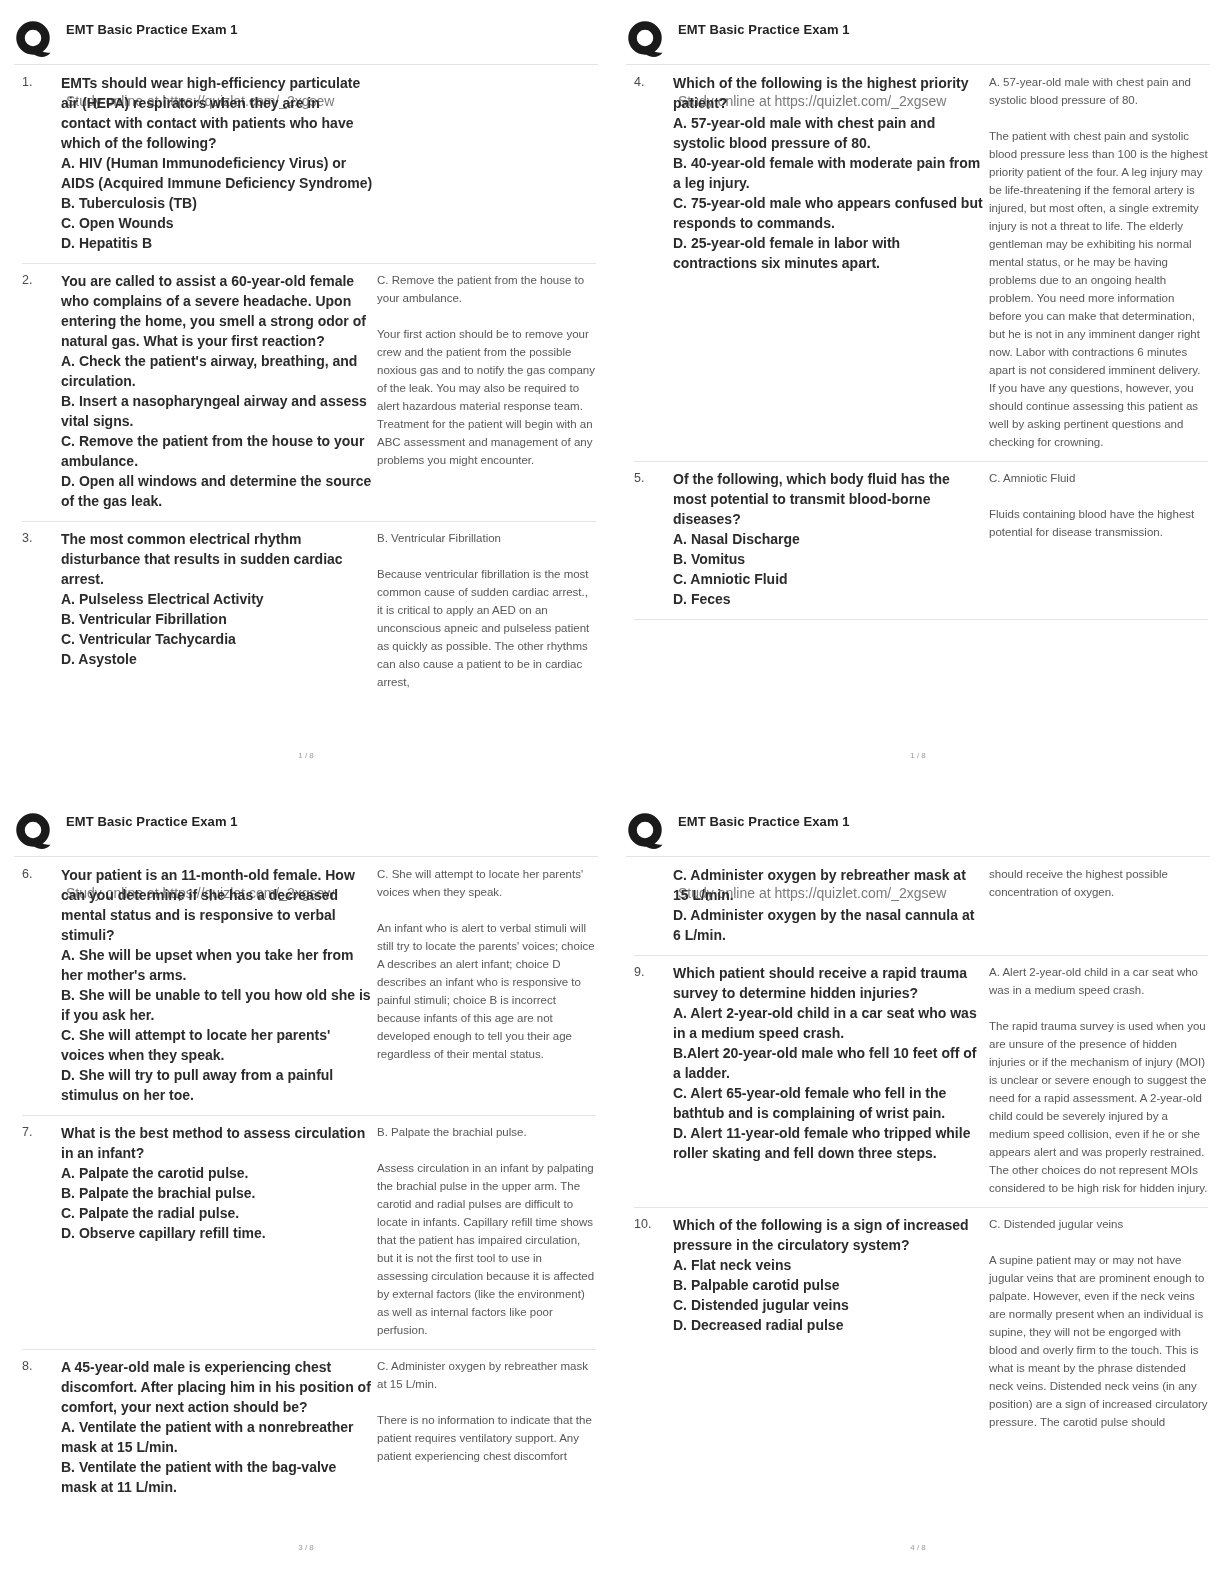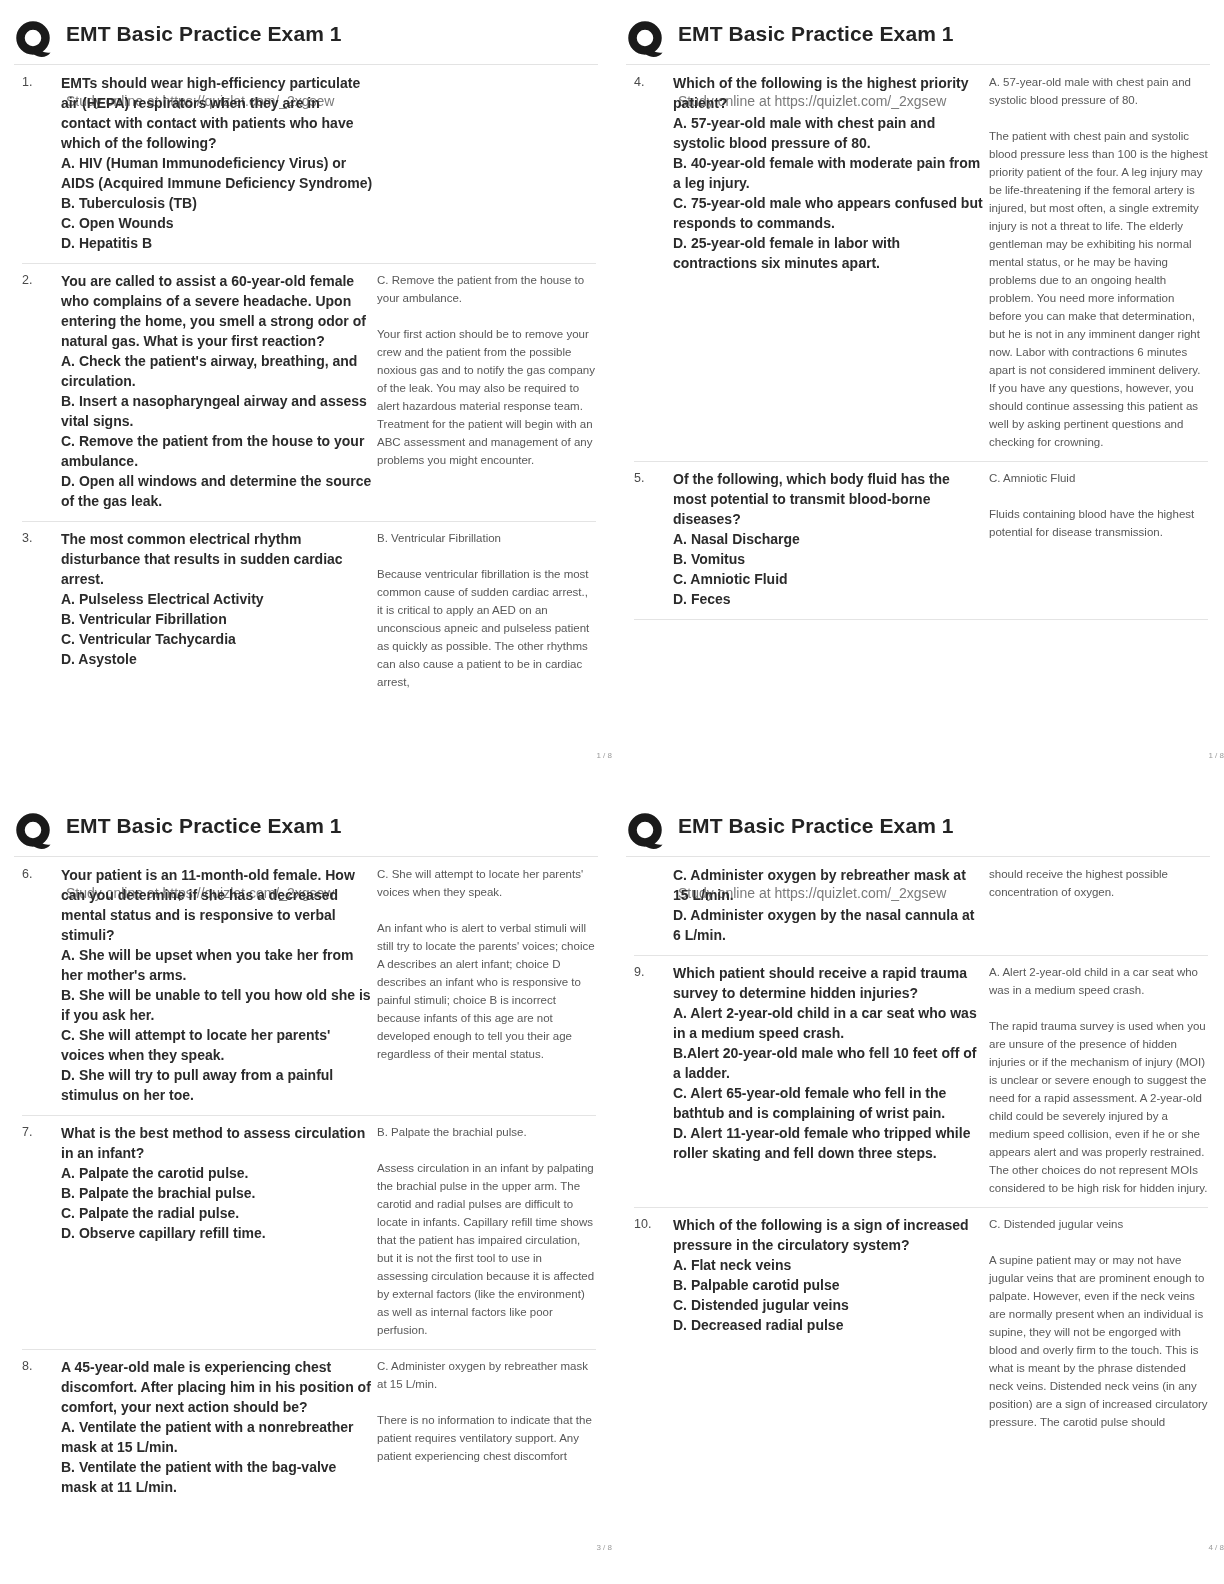--- a/index.html
+++ b/index.html
@@ -18,21 +18,21 @@
     background: #ffffff;
   }
   .page.p1 { left: 0;    top: 0; }
   .page.p2 { left: 612px; top: 0; }
   .page.p3 { left: 0;    top: 792px; }
   .page.p4 { left: 612px; top: 792px; }
 
   .logo { position: absolute; left: 14px; top: 20px; width: 38px; height: 38px; }
   .title {
     position: absolute; left: 66px; top: 22px;
-    font-size: 21px; font-weight: bold; color: #232323; letter-spacing: 0.1px;
+    font-size: 13px; font-weight: bold; color: #232323; letter-spacing: 0.1px;
   }
   .subtitle {
     position: absolute; left: 66px; top: 45px;
     font-size: 14px; color: #7a7a7a; margin-top: 48px;
   }
   .hrule {
     position: absolute; left: 14px; right: 14px; top: 64px;
     border-top: 1px solid #e3e3e3; height: 0;
   }
   .content {
@@ -52,21 +52,21 @@
   .qtext {
     font-size: 14px; line-height: 20px; font-weight: bold; color: #2b2b2b;
     white-space: pre-line;
   }
   .atext {
     font-size: 11.5px; line-height: 18px; color: #585858;
     white-space: pre-line;
   }
   .footer {
     position: absolute; bottom: 32px; left: 0; width: 100%;
-    text-align: right; font-size: 8px; color: #9a9a9a;
+    text-align: center; font-size: 8px; color: #9a9a9a;
   }
 </style>
 </head>
 <body>
 
 <div class="canvas">
 
   <div class="page p1">
     <svg class="logo" viewBox="0 0 38 38" aria-hidden="true">
       <circle cx="19" cy="18" r="12.5" fill="none" stroke="#1a1a1a" stroke-width="8.5"></circle>

